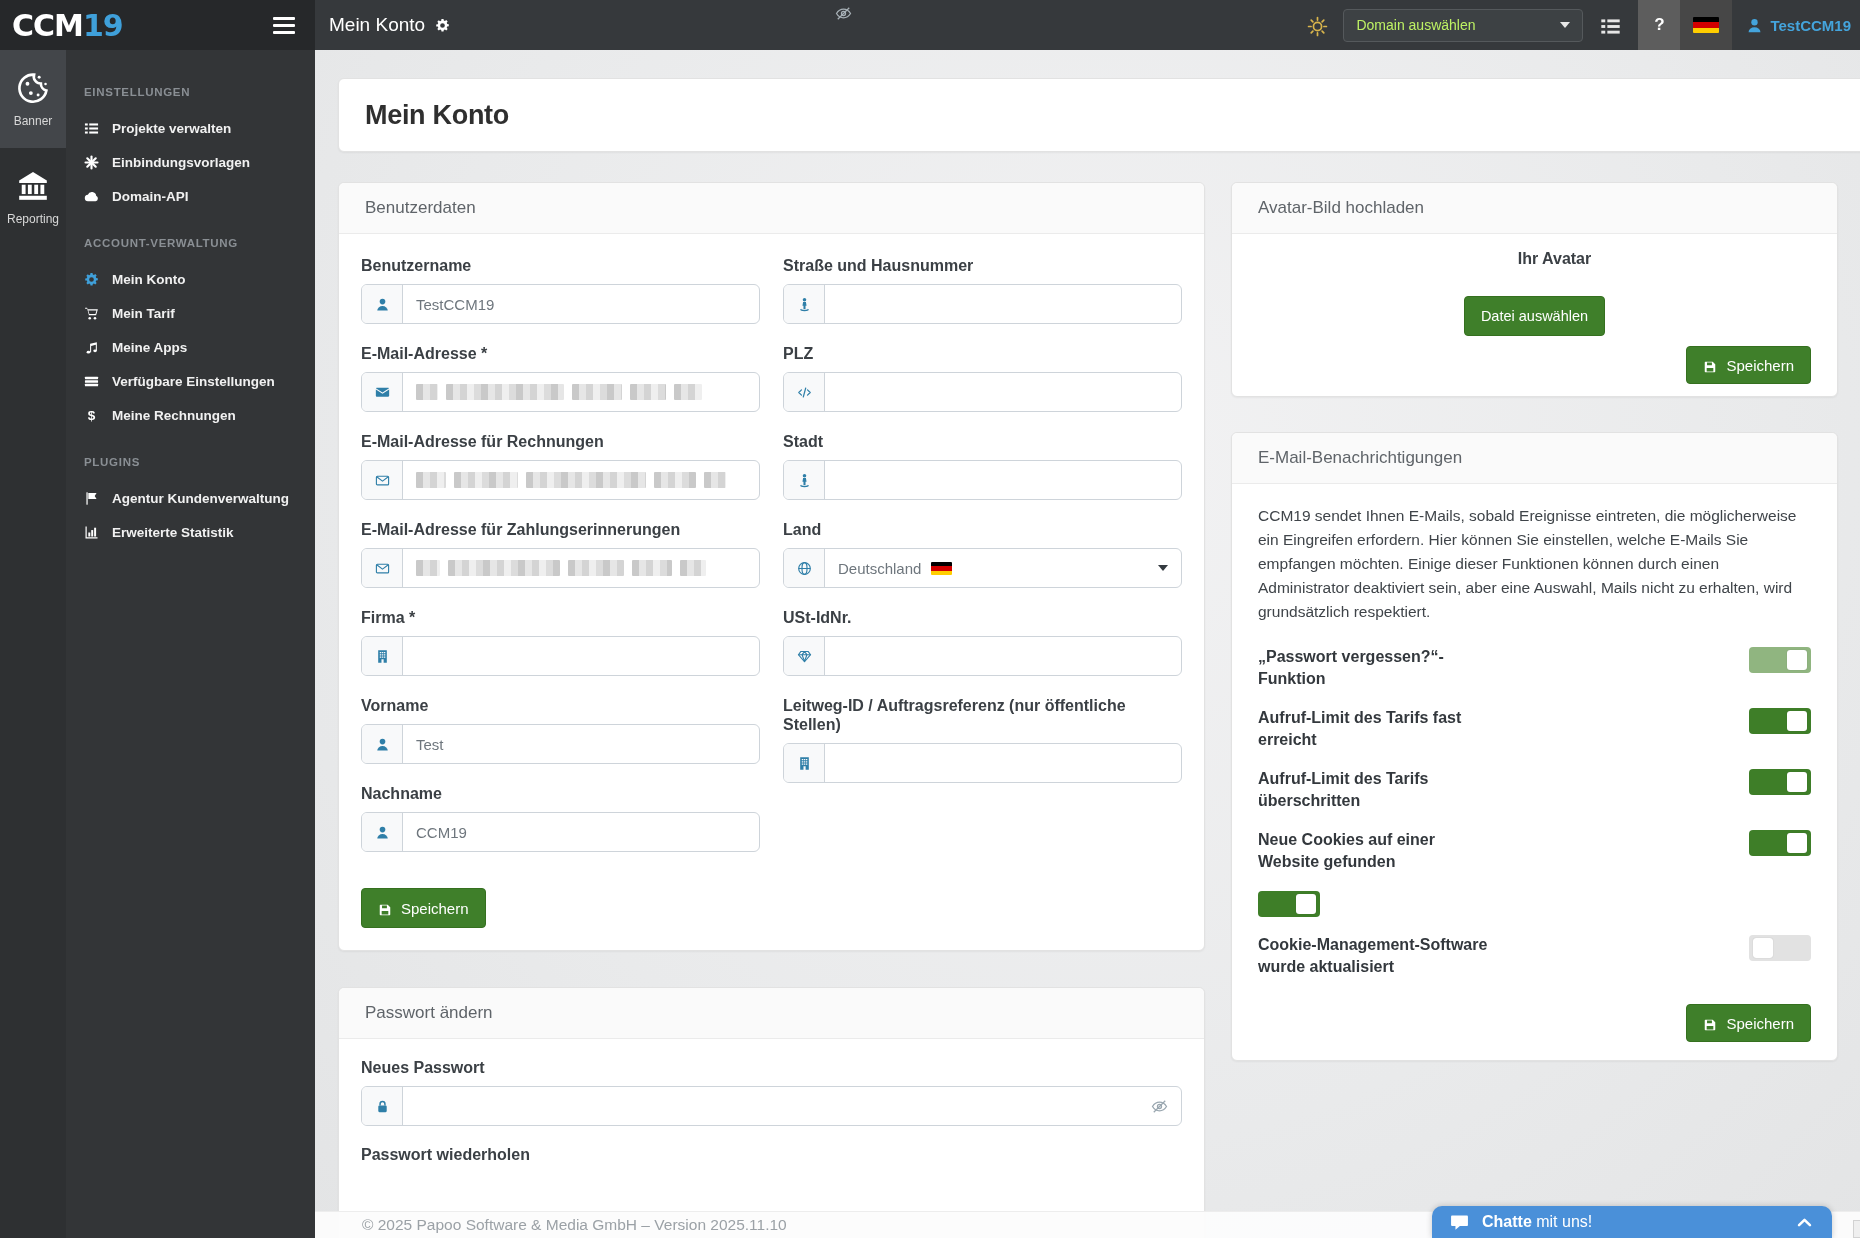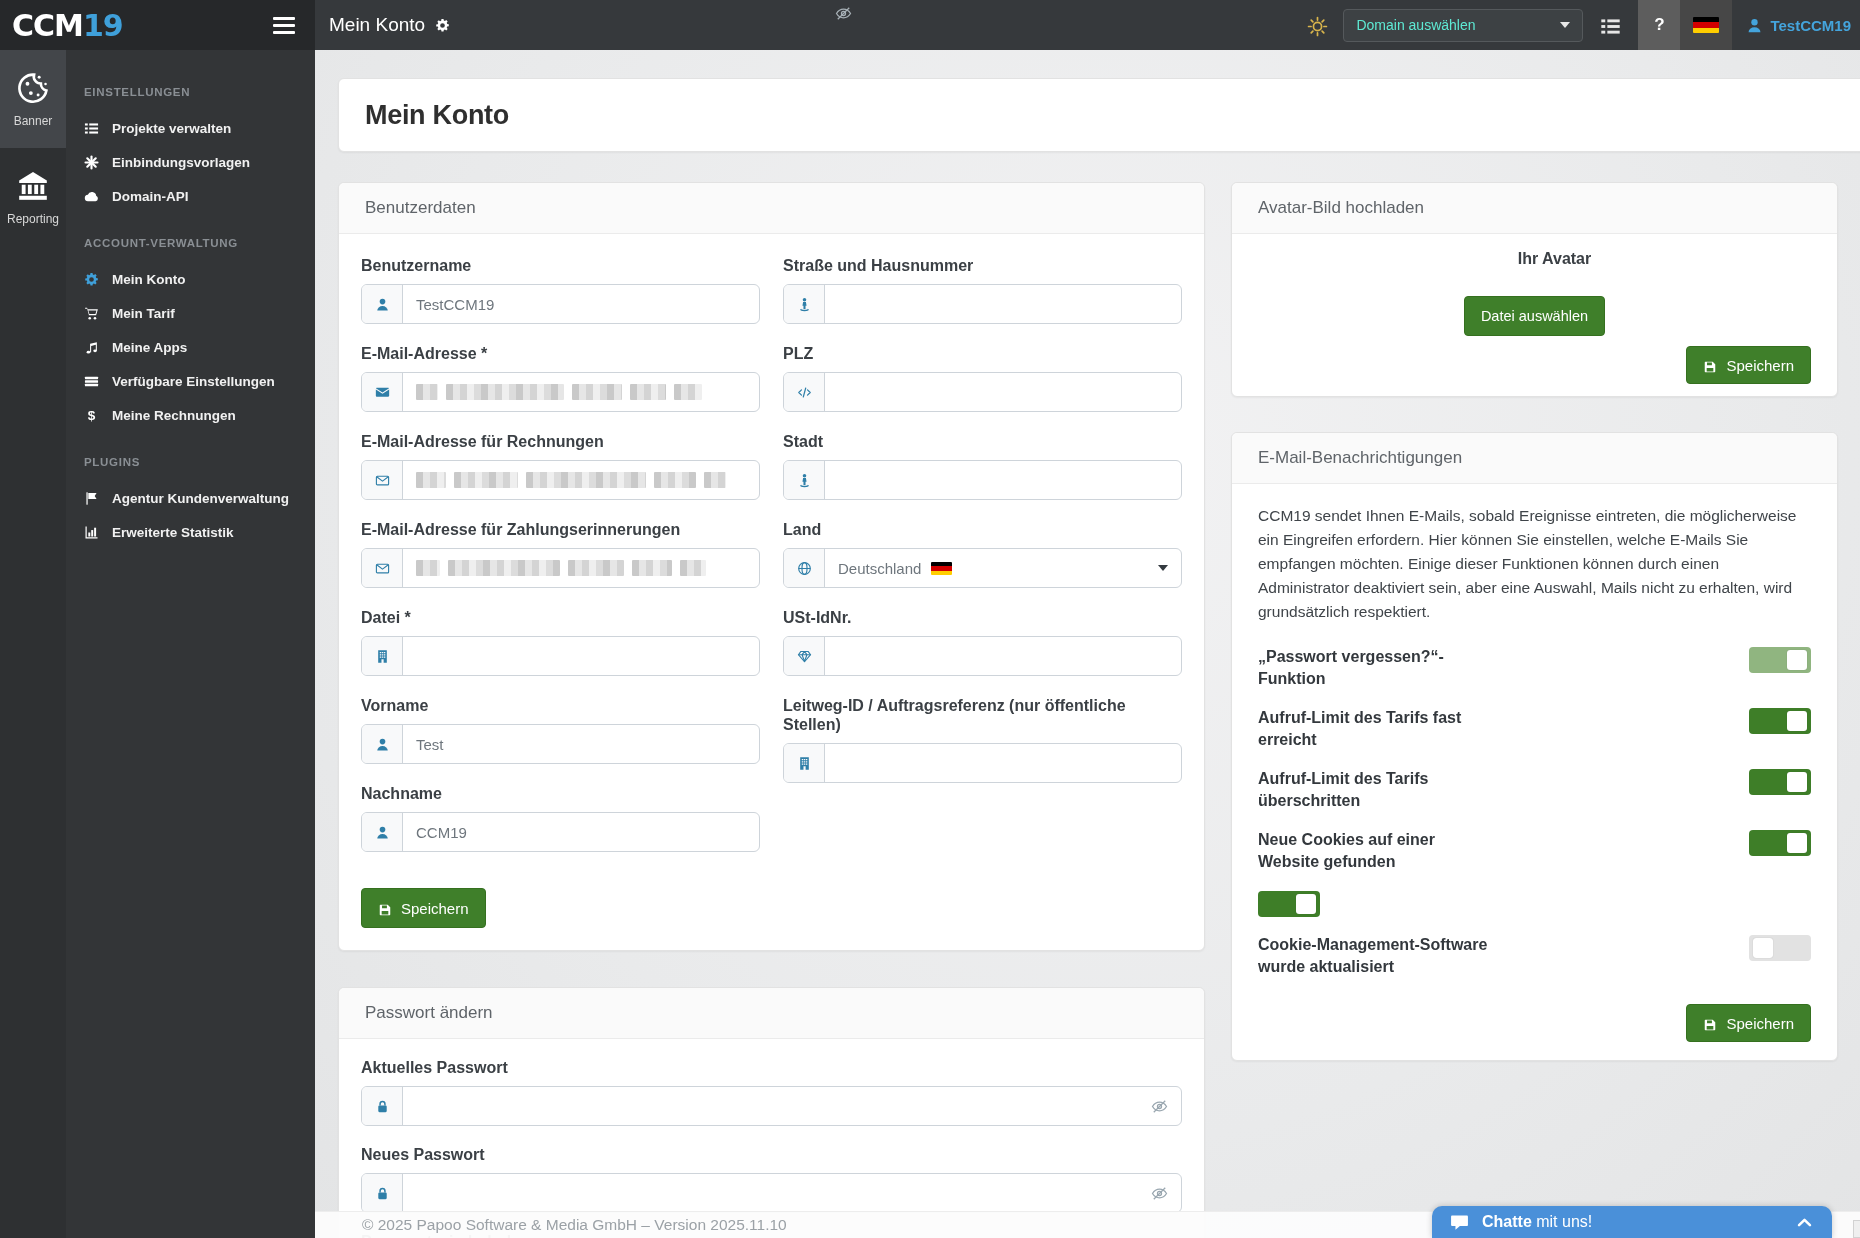--- a/index.html
+++ b/index.html
@@ -11,21 +11,21 @@
   .topbar{position:absolute;top:0;left:0;right:0;height:50px;background:#36393c;display:flex;align-items:center;z-index:4;}
   .logo-zone{width:315px;height:50px;background:#26282a;display:flex;align-items:center;flex-shrink:0;}
   .logo{font-size:30px;font-weight:bold;color:#fff;letter-spacing:-1px;margin-left:12px;font-family:"DejaVu Sans",sans-serif;}
   .logo .blue{color:#3fa0da;}
   .burger{margin-left:auto;margin-right:16px;cursor:pointer;display:flex;flex-direction:column;gap:4px;padding:4px;}
   .burger span{display:block;width:22px;height:3px;background:#fff;border-radius:1px;}
   .page-head{color:#fff;font-size:19px;margin-left:14px;display:flex;align-items:center;gap:10px;}
   .page-head .icon{font-size:15px;color:#fff;}
   .topbar-right{margin-left:auto;display:flex;align-items:center;height:50px;}
   .sun{color:#d9b54c;font-size:21px;margin-right:15px;cursor:pointer;}
-  .domain-select{width:214px;height:31px;background:#3d4144;border:1px solid #55595c;border-radius:4px;color:#5eead4;font-size:14px;display:flex;align-items:center;padding:0 12px;cursor:pointer;}
+  .domain-select{width:214px;height:31px;background:#3d4144;border:1px solid #55595c;border-radius:4px;color:#bef264;font-size:14px;display:flex;align-items:center;padding:0 12px;cursor:pointer;}
   .caret-down{width:0;height:0;border-left:5px solid transparent;border-right:5px solid transparent;border-top:6px solid #e8e8e8;margin-left:auto;}
   .hdr-list{color:#e6e6e6;font-size:21px;margin:0 17px;cursor:pointer;}
   .help-tile{width:42px;height:50px;background:#5d5d5d;color:#fff;font-weight:bold;font-size:17px;display:flex;align-items:center;justify-content:center;cursor:pointer;}
   .flag-tile{width:52px;height:50px;background:#474747;display:flex;align-items:center;justify-content:center;cursor:pointer;}
   .deflag{width:26px;height:16px;border-radius:1px;background:linear-gradient(#000 0 33.3%,#d30000 33.3% 66.6%,#ffce00 66.6%);}
   .user{display:flex;align-items:center;margin:0 20px 0 14px;color:#44a4dc;font-weight:bold;font-size:15px;cursor:pointer;gap:7px;}
   .user .icon{font-size:17px;}
   .caret-sm{width:0;height:0;border-left:4px solid transparent;border-right:4px solid transparent;border-top:5px solid #8a8f94;margin-left:2px;}
 
   
@@ -365,21 +365,21 @@
                     <span class="ival">
                       <span class="px" style="width:24px"></span>
                       <span class="px" style="width:112px"></span>
                       <span class="px" style="width:56px"></span>
                       <span class="px" style="width:40px"></span>
                       <span class="px" style="width:26px"></span>
                     </span>
                   </div>
                 </div>
                 <div class="field">
-                  <span class="flabel">Datei *</span>
+                  <span class="flabel">Firma *</span>
                   <div class="igroup">
                     <span class="addon">
                       <svg class="icon" viewBox="0 0 16 16" fill="currentColor" aria-hidden="true">
                         <path fill-rule="evenodd" d="M3.4 1.4h9.2v13.2H3.4zM5.1 3.1h1.5v1.5H5.1zm2.2 0h1.5v1.5H7.3zm2.2 0H11v1.5H9.5zM5.1 5.5h1.5V7H5.1zm2.2 0h1.5V7H7.3zm2.2 0H11V7H9.5zM5.1 7.9h1.5v1.5H5.1zm2.2 0h1.5v1.5H7.3zm2.2 0H11v1.5H9.5zM6.9 11h2.3v3.6H6.9z"></path>
                       </svg>
                     </span>
                     <span class="ival">
                       <span></span>
                     </span>
                   </div>
@@ -515,41 +515,20 @@
                     <path fill-rule="evenodd" d="M2 2.8c0-.4.4-.8.8-.8h8.3L14 4.9v8.3c0 .4-.4.8-.8.8H2.8a.8.8 0 0 1-.8-.8zM4.6 2.9v3.2h5.6V2.9zM4.2 9.1h7.6v4H4.2z"></path>
                   </svg></i>
                 <span>Speichern</span>
               </button>
           </div>
         </div>
 
         <div class="card pw-card">
           <div class="card-header">Passwort ändern</div>
           <div class="pw-body" id="pw-fields">
-              <div class="pw-field">
-                <span class="flabel">Aktuelles Passwort</span>
-                <div class="igroup">
-                  <span class="addon">
-                    <svg class="icon" viewBox="0 0 16 16" fill="currentColor" aria-hidden="true">
-                      <path d="M4.6 7V5.3a3.4 3.4 0 0 1 6.8 0V7H9.8V5.3a1.8 1.8 0 0 0-3.6 0V7z"></path>
-                      <rect x="3.5" y="7" width="9" height="7" rx="1.2"></rect>
-                    </svg>
-                  </span>
-                  <span class="ival"></span>
-                  <span class="eye">
-                    <svg class="icon" viewBox="0 0 16 16" fill="currentColor" aria-hidden="true">
-                      <g fill="none" stroke="currentColor" stroke-width="1.2">
-                        <path d="M1.4 8s2.5-4.1 6.6-4.1S14.6 8 14.6 8s-2.5 4.1-6.6 4.1S1.4 8 1.4 8z"></path>
-                        <circle cx="8" cy="8" r="1.9"></circle>
-                        <path d="M2.6 13.4 13.4 2.6"></path>
-                      </g>
-                    </svg>
-                  </span>
-                </div>
-              </div>
               <div class="pw-field">
                 <span class="flabel">Neues Passwort</span>
                 <div class="igroup">
                   <span class="addon">
                     <svg class="icon" viewBox="0 0 16 16" fill="currentColor" aria-hidden="true">
                       <path d="M4.6 7V5.3a3.4 3.4 0 0 1 6.8 0V7H9.8V5.3a1.8 1.8 0 0 0-3.6 0V7z"></path>
                       <rect x="3.5" y="7" width="9" height="7" rx="1.2"></rect>
                     </svg>
                   </span>
                   <span class="ival"></span>

